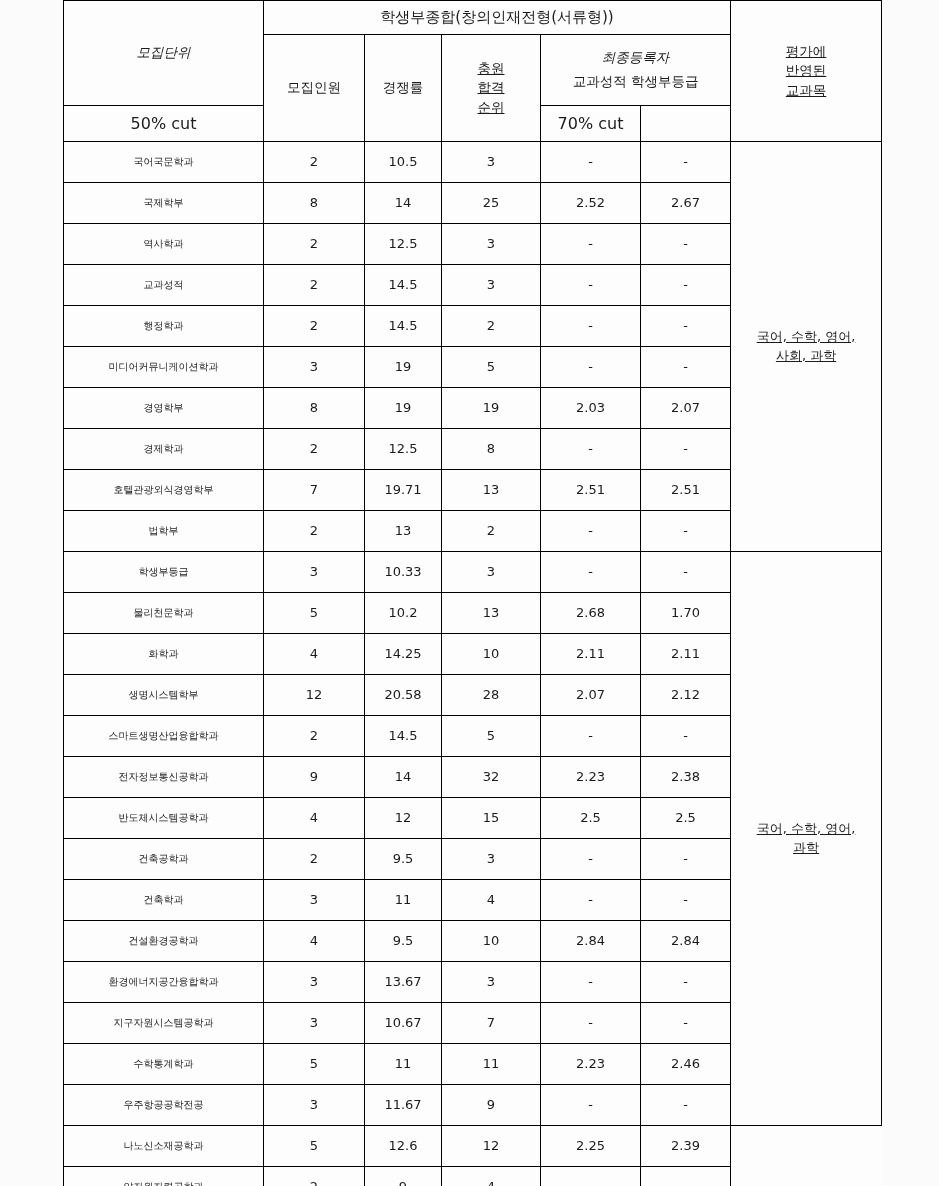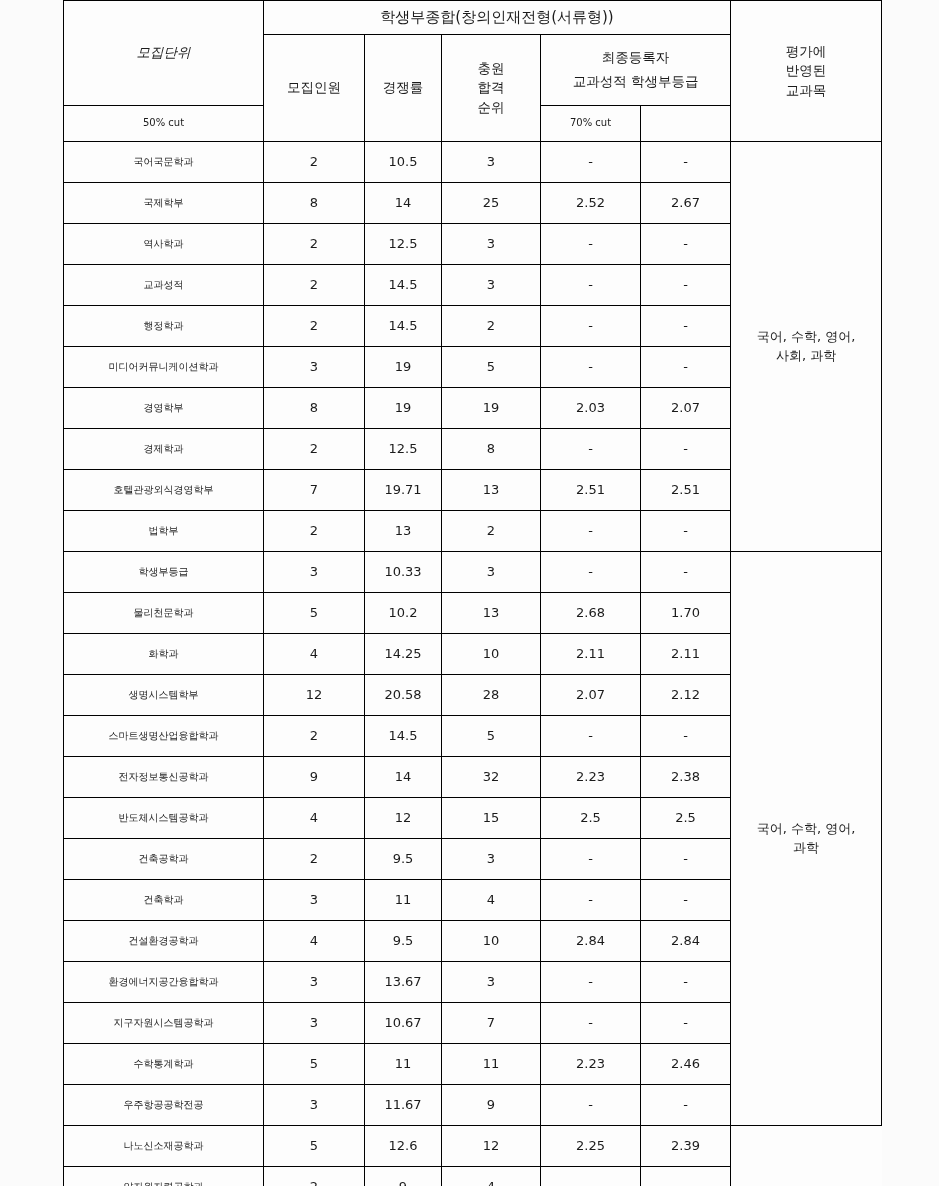--- a/index.html
+++ b/index.html
@@ -78,30 +78,30 @@
   th.h-stack {
     height: 105px;
     font-size: 13.5px;
   }
   th.h-final-top {
     height: 70px;
     font-size: 13.5px;
   }
   th.h-cut {
     height: 35px;
-    font-size: 10px;
+    font-size: 16px;
   }
   th.h-subject {
     height: 105px;
     font-size: 13.5px;
   }
 
-  .stack-line { display: block; }
-
-  .final-label { display: block; margin-bottom: 4px; }
+  .stack-line { display: block; text-decoration: underline; }
+
+  .final-label { display: block; margin-bottom: 4px; font-style: italic; }
   .final-sub   { display: block; }
 
   
   tbody td {
     height: 40px;
     font-size: 13.5px;
   }
   td.unit-cell  { font-size: 10px; }
   td.num-cell   { font-size: 13px; }
   td.subj-cell  {

